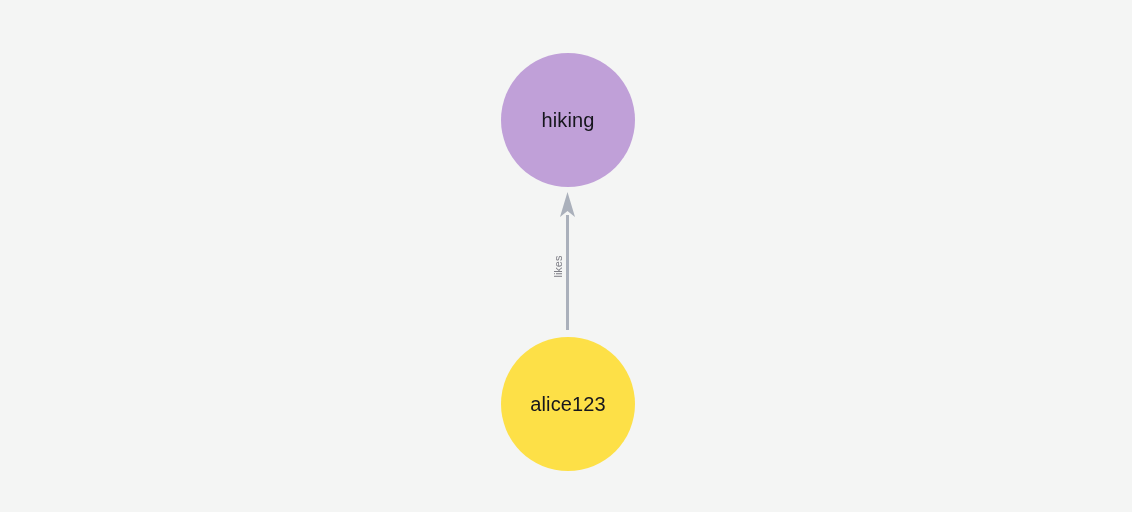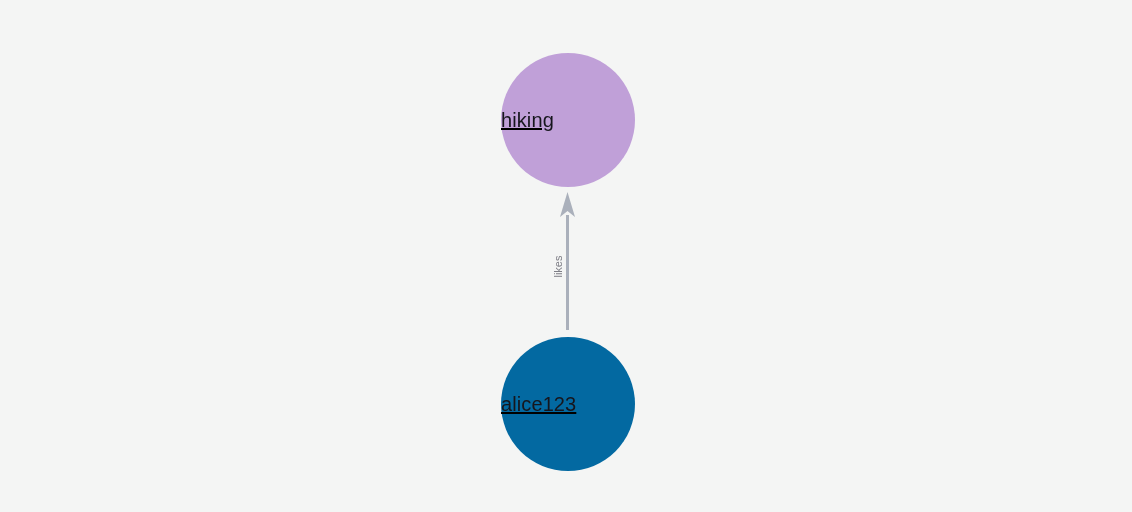--- a/index.html
+++ b/index.html
@@ -26,23 +26,22 @@
     left: 0;
     width: 1132px;
     height: 512px;
     display: block;
   }
   .node {
     position: absolute;
     border-radius: 50%;
     display: flex;
     align-items: center;
-    justify-content: flex-start;
+    justify-content: center;
     box-sizing: border-box;
-    text-decoration: underline;
   }
   .node-label {
     font-family: "Liberation Sans", sans-serif;
     font-size: 20px;
     font-weight: 400;
     color: #16161d;
     line-height: 1;
     letter-spacing: 0.1px;
     white-space: nowrap;
     user-select: none;
@@ -52,21 +51,21 @@
     top: 53px;
     width: 134px;
     height: 134px;
     background: #c0a0d8;
   }
   #node-alice123 {
     left: 501px;
     top: 337px;
     width: 134px;
     height: 134px;
-    background: #0369a1;
+    background: #fde047;
   }
   .edge-label {
     position: absolute;
     font-family: "Liberation Sans", sans-serif;
     font-size: 11px;
     color: #7d7d85;
     line-height: 1;
     white-space: nowrap;
     transform-origin: center center;
     transform: rotate(-90deg);

